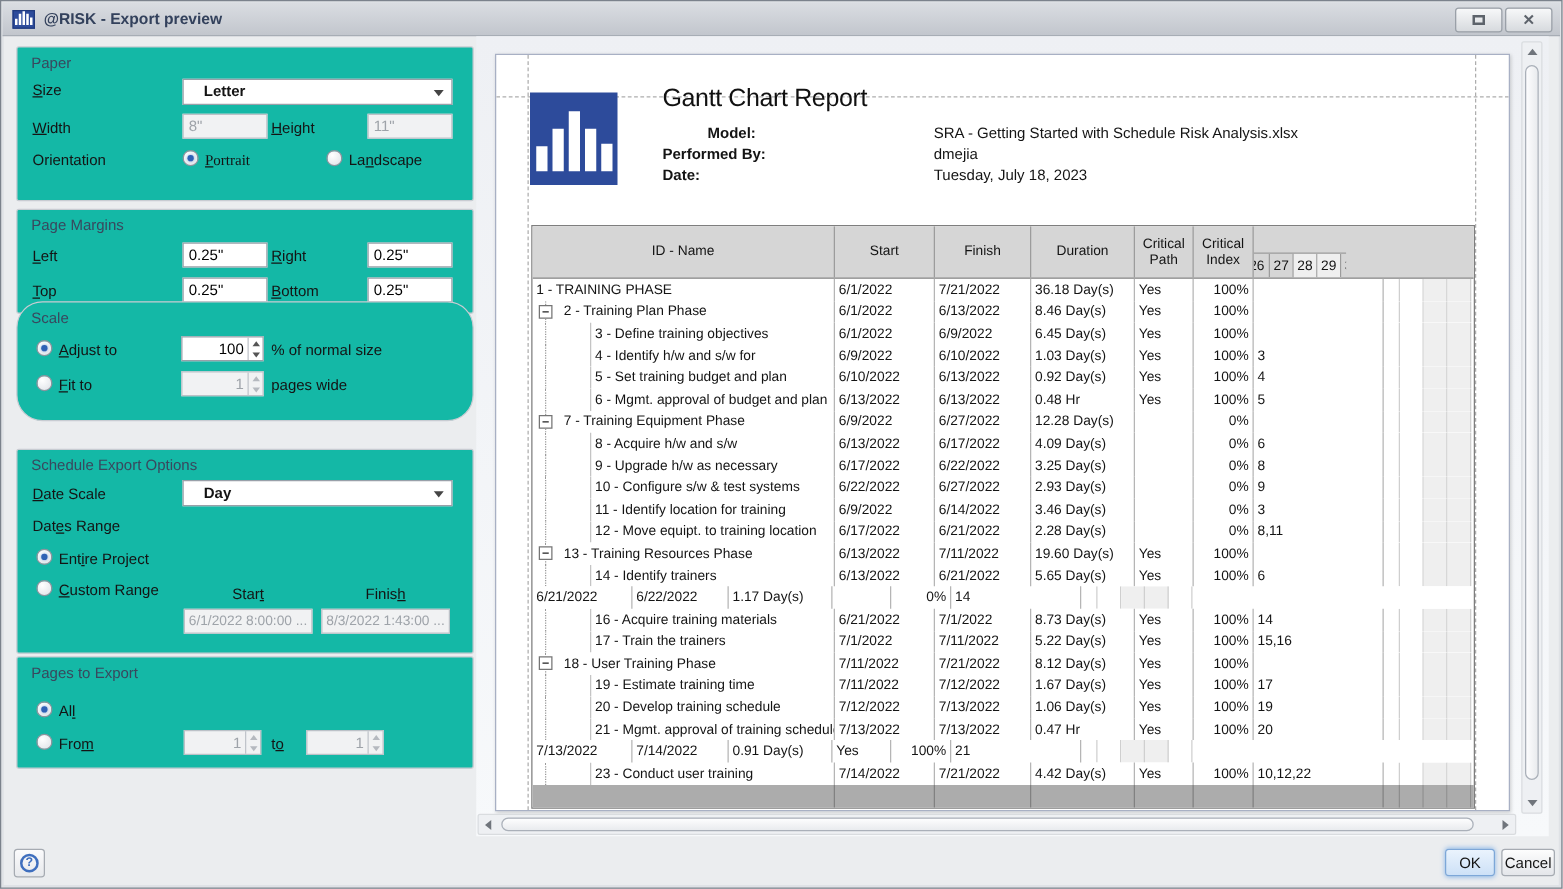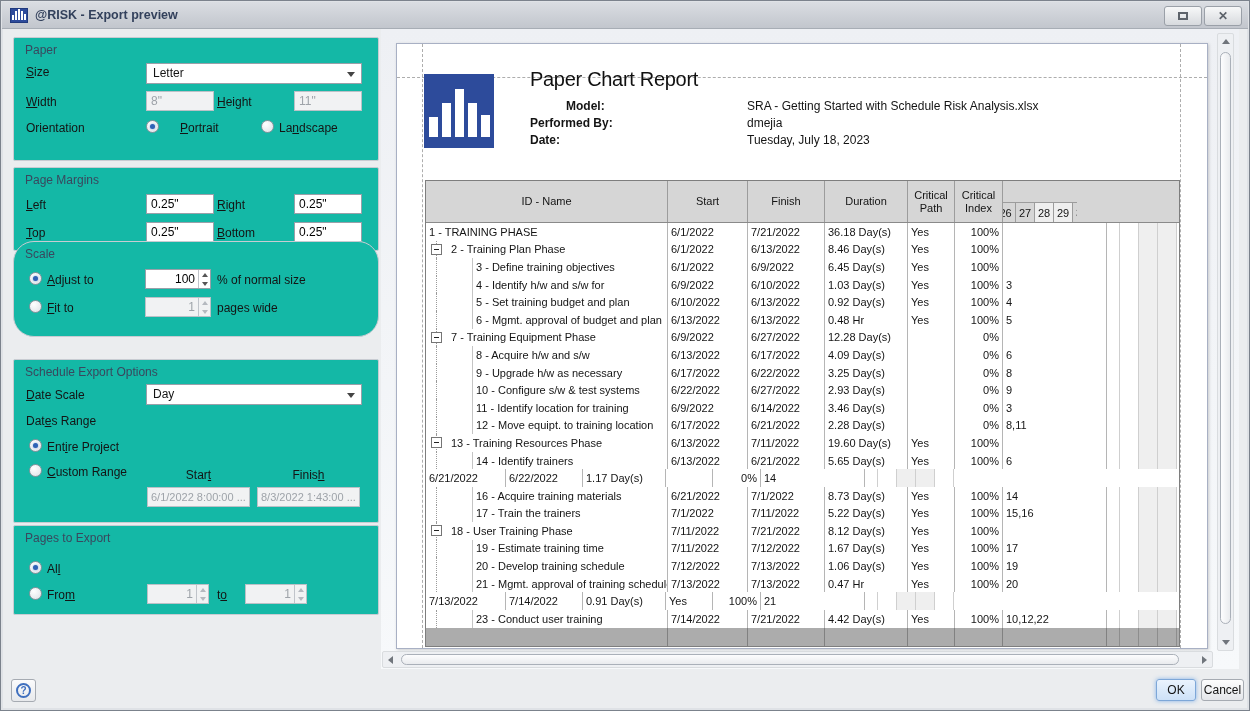--- a/index.html
+++ b/index.html
@@ -21,22 +21,22 @@
   .glyph-max { width:10px; height:8px; border:2px solid #5d636b; }
   .glyph-close { color:#5d636b; font-weight:bold; font-size:12px; line-height:1; }
 
   
   .grp { position:absolute; left:12px; width:366px; background:#14b8a6; border:1px solid #c8ccd2; border-radius:2px; }
   .grp .cap { position:absolute; left:11px; top:5px; color:#39485e; }
   .grp label, .grp .lbl { position:absolute; white-space:nowrap; }
   .tb { position:absolute; height:20px; border:1px solid #99a0a9; background:#fff; font-family:"Liberation Sans",sans-serif;
     font-size:12px; padding:0 4px; color:#000; }
   .tb.dis { background:#f1f2f3; color:#9ea3a9; border-color:#bcc1c7; }
-  .combo { position:absolute; height:21px; border:1px solid #99a0a9; background:#fff; padding-left:6px;
-    line-height:19px; }
+  .combo { position:absolute; height:21px; border:1px solid #99a0a9; background:#fff; padding-left:16px;
+    line-height:19px;font-weight:bold; }
   .combo .arr { position:absolute; right:6px; top:8px; width:0; height:0;
     border-left:4px solid transparent; border-right:4px solid transparent; border-top:5px solid #444; }
   .spin { position:absolute; height:20px; border:1px solid #99a0a9; background:#fff; display:flex; }
   .spin input { flex:1; border:0; outline:0; text-align:right; padding-right:3px; font-size:12px;
     font-family:"Liberation Sans",sans-serif; background:transparent; color:#000; min-width:0; }
   .spin .arrs { width:12px; border-left:1px solid #c0c4ca; display:flex; flex-direction:column; }
   .spin .arrs span { flex:1; display:flex; align-items:center; justify-content:center; }
   .tri-up { width:0; height:0; border-left:3px solid transparent; border-right:3px solid transparent; border-bottom:4px solid #555; }
   .tri-dn { width:0; height:0; border-left:3px solid transparent; border-right:3px solid transparent; border-top:4px solid #555; }
   .spin.dis { background:#f1f2f3; border-color:#bcc1c7; }
@@ -150,21 +150,21 @@
     <div class="combo" style="left:132px;top:25px;width:216px;">
       <span>Letter</span>
       <span class="arr"></span>
     </div>
     <label class="lbl" style="left:12px;top:57px;"><u>W</u>idth</label>
     <input class="tb dis" style="left: 132px; top: 53px; width: 68px;" readonly="" value="8&quot;">
     <label class="lbl" style="left:203px;top:57px;"><u>H</u>eight</label>
     <input class="tb dis" style="left: 280px; top: 53px; width: 68px;" readonly="" value="11&quot;">
     <label class="lbl" style="left:12px;top:83px;">Orientation</label>
     <span class="radio sel" style="left:132px;top:82px;"></span>
-    <label class="lbl" style="left:166px;top:83px;"><u>P</u>ortrait</label>
+    <label class="lbl" style="left:150px;top:83px;font-family:Liberation Serif, serif;"><u>P</u>ortrait</label>
     <span class="radio" style="left:247px;top:82px;"></span>
     <label class="lbl" style="left:265px;top:83px;">La<u>n</u>dscape</label>
   </div>
 
   <div class="grp" style="top:166px;height:84px;">
     <div class="cap">Page Margins</div>
     <label class="lbl" style="left:12px;top:30px;"><u>L</u>eft</label>
     <input class="tb" style="left: 132px; top: 26px; width: 68px;" value="0.25&quot;">
     <label class="lbl" style="left:203px;top:30px;"><u>R</u>ight</label>
     <input class="tb" style="left: 280px; top: 26px; width: 68px;" value="0.25&quot;">
@@ -261,21 +261,21 @@
       <div class="dashv" style="left:783px;"></div>
       <div class="dashh" style="top:33px;"></div>
 
       <div class="logo">
         <i style="height:20px"></i>
           <i style="height:34px"></i>
           <i style="height:48px"></i>
           <i style="height:34px"></i>
           <i style="height:22px"></i>
       </div>
-      <div class="rep-title">Paper Chart Report</div>
+      <div class="rep-title">Gantt Chart Report</div>
       <div class="meta-lbl" style="top:55px;margin-left:36px;">Model:</div>
       <div class="meta-val" style="top:55px;">SRA - Getting Started with Schedule Risk Analysis.xlsx</div>
       <div class="meta-lbl" style="top:72px;">Performed By:</div>
       <div class="meta-val" style="top:72px;">dmejia</div>
       <div class="meta-lbl" style="top:89px;">Date:</div>
       <div class="meta-val" style="top:89px;">Tuesday, July 18, 2023</div>
 
       <div class="gtable">
         <div class="ghead">
           <div class="hc c-name">ID - Name</div>

